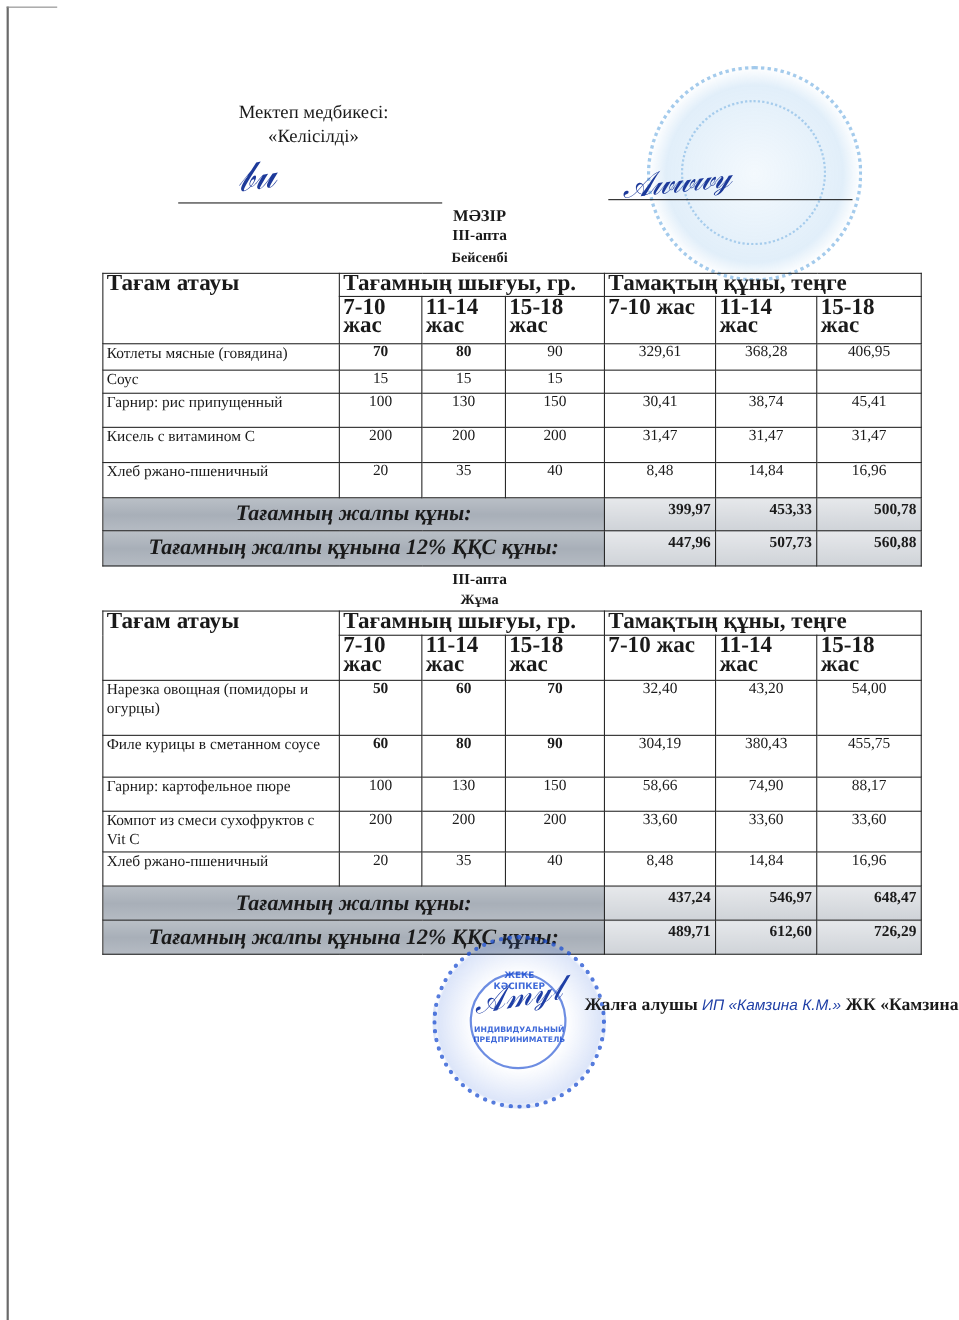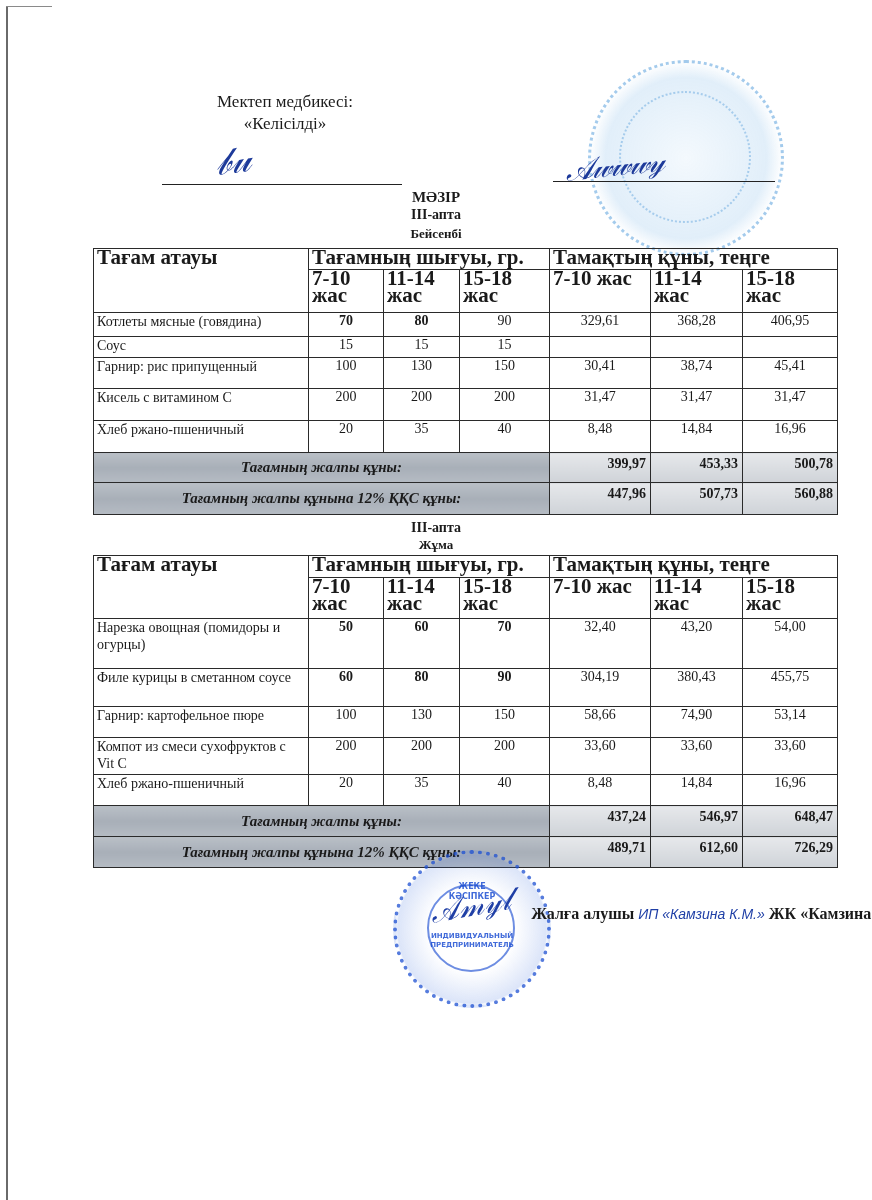--- a/index.html
+++ b/index.html
@@ -57,21 +57,21 @@
   }
   table.menu td, table.menu th { border: 1px solid #2a2a2a; padding: 0 3px; vertical-align: top; }
   table.menu th { font-weight: bold; font-size: 21px; vertical-align: top; text-align: left; line-height: 17px; }
   th.name-head { vertical-align: middle; font-size: 15px; }
   th.age-head { line-height: 19px; padding-top: 1px; }
   td.name { text-align: left; line-height: 17px; padding-top: 2px; }
   td.name.left { text-align: left; }
   td.num { text-align: center; padding-top: 2px; }
   td.bold { font-weight: bold; }
   tr.total td.label {
-    font-style: italic; font-weight: bold; text-align: center; font-size: 15px; vertical-align: middle;
+    font-style: italic; font-weight: bold; text-align: center; font-size: 20px; vertical-align: middle;
     background: linear-gradient(180deg, #b9bfc6 0%, #a8afb8 50%, #b5bbc3 100%);
   }
   tr.total td.val {
     font-weight: bold; text-align: right; padding-right: 4px; padding-top: 3px;
     background: linear-gradient(180deg, #e6e8eb 0%, #cfd3d8 100%);
   }
   #table1 { top: 248px; }
   #table2 { top: 555px; }
 
   .tenant-line { position: absolute; left: 0; width: 872px; top: 905px; text-align: right; font-size: 16px; font-weight: bold; padding-left: 46px; }
@@ -230,21 +230,21 @@
     <td class="num">380,43</td>
     <td class="num">455,75</td>
   </tr>
   <tr style="height:31px">
     <td class="name">Гарнир:  картофельное пюре</td>
     <td class="num">100</td>
     <td class="num">130</td>
     <td class="num">150</td>
     <td class="num">58,66</td>
     <td class="num">74,90</td>
-    <td class="num">53,14</td>
+    <td class="num">88,17</td>
   </tr>
   <tr style="height:37px">
     <td class="name">Компот из смеси сухофруктов с Vit C</td>
     <td class="num">200</td>
     <td class="num">200</td>
     <td class="num">200</td>
     <td class="num">33,60</td>
     <td class="num">33,60</td>
     <td class="num">33,60</td>
   </tr>

